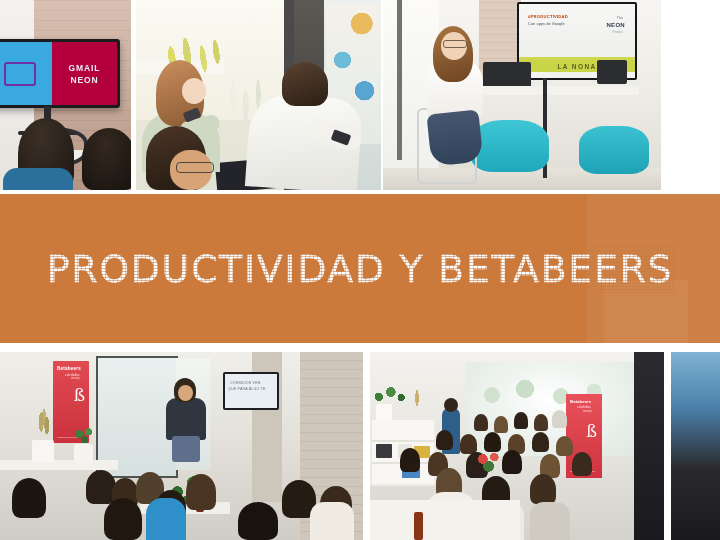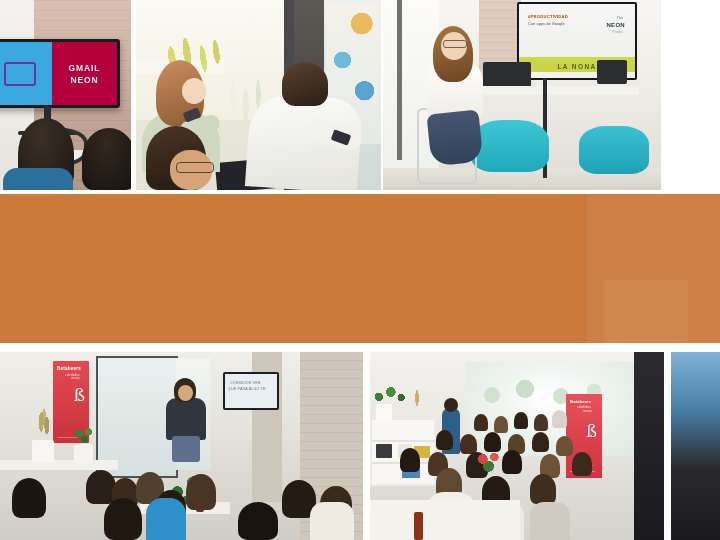--- a/index.html
+++ b/index.html
@@ -302,20 +302,21 @@
     <div class="wglass"></div>
   </div>
 
   <div id="stripes"></div>
   <div id="wedge"></div>
 
   <div id="banner"></div>
   <div id="banner-sheen"></div>
   <div id="banner-sheen2"></div>
   <div id="title">
+    <div class="tline" id="tline1"><span class="tex">PRODUCTIVIDAD Y BETABEERS</span></div>
   </div>
 
   <div class="photo" id="ph-bl">
     <div class="bg"></div>
     <div class="wallR"></div>
     <div class="col"></div>
     <div class="glassdoor"></div>
     <div class="gl2"></div>
     <div class="rbanner">
       <div class="rb-t1">Betabeers</div>

